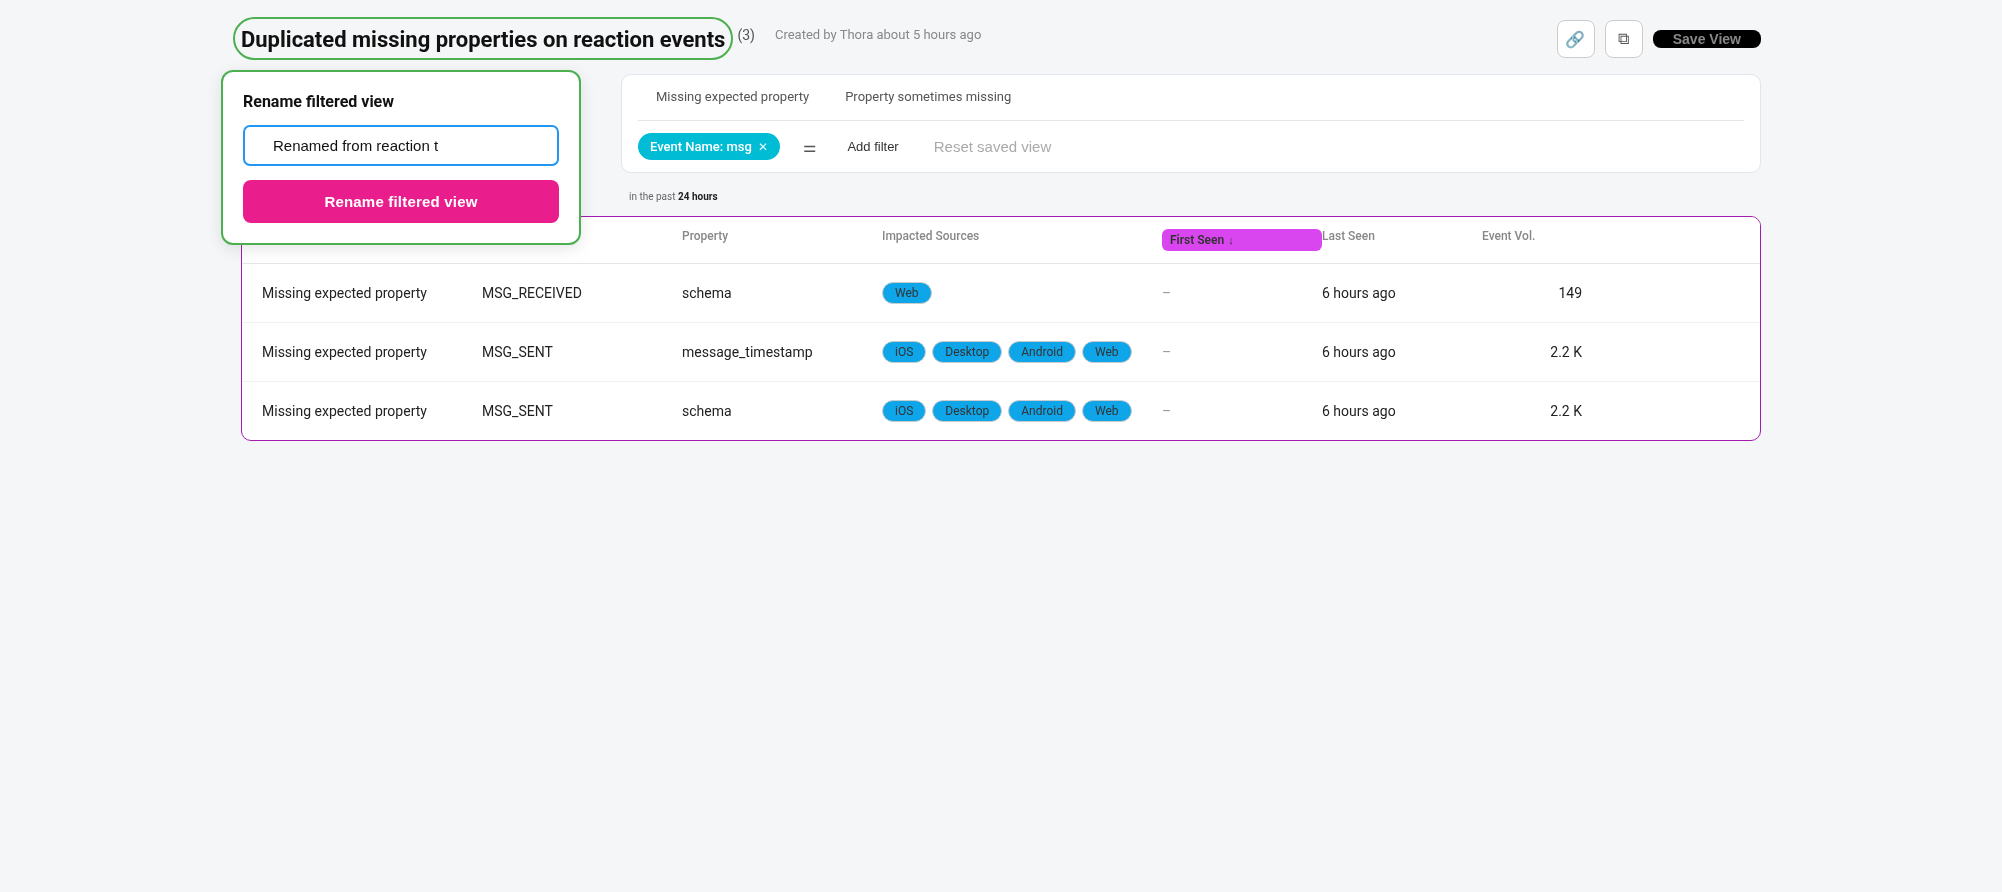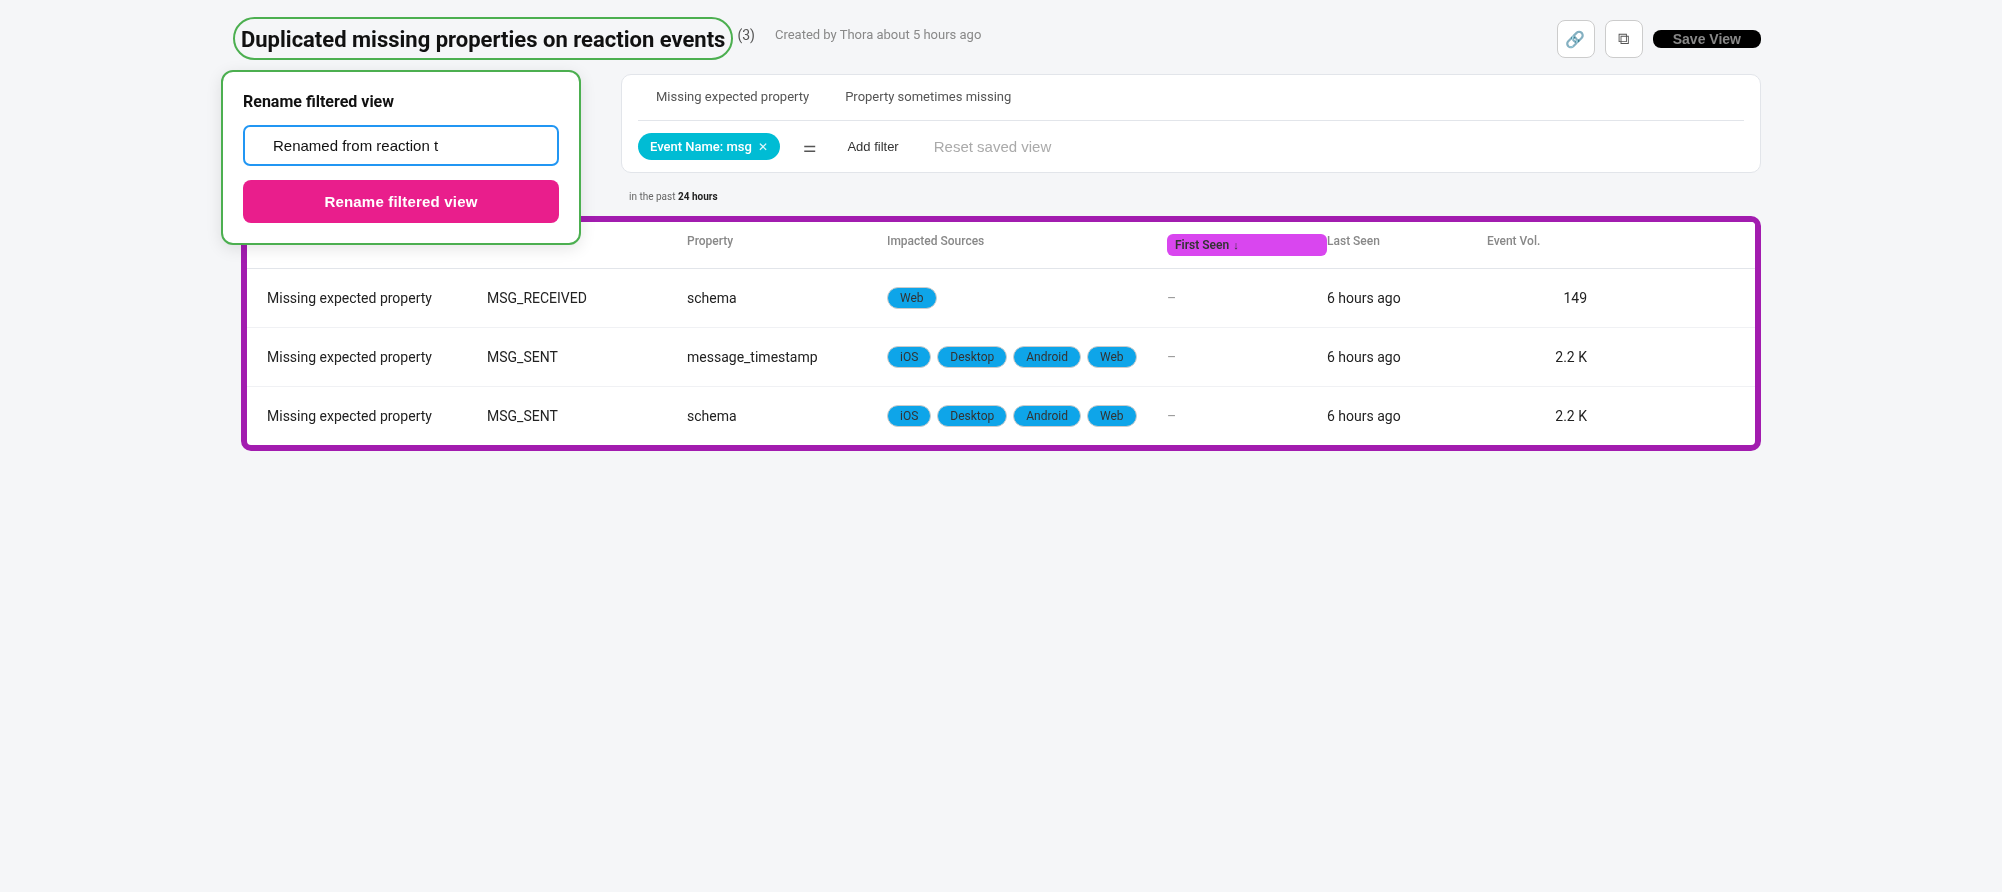--- a/index.html
+++ b/index.html
@@ -201,21 +201,21 @@
       padding: 10px 0 14px 4px;
     }
     .time-row strong {
       font-weight: 700;
       color: #222;
     }
 
     
     .data-table {
       background: white;
-      border: 6px solid #a21caf;
+      border: 1px solid #a21caf;
       border-radius: 10px;
       overflow: hidden;
     }
     .table-header-row {
       display: grid;
       grid-template-columns: 220px 200px 200px 280px 160px 160px 100px;
       padding: 12px 20px;
       border-bottom: 1px solid #e2e5ea;
       background: white;
     }

